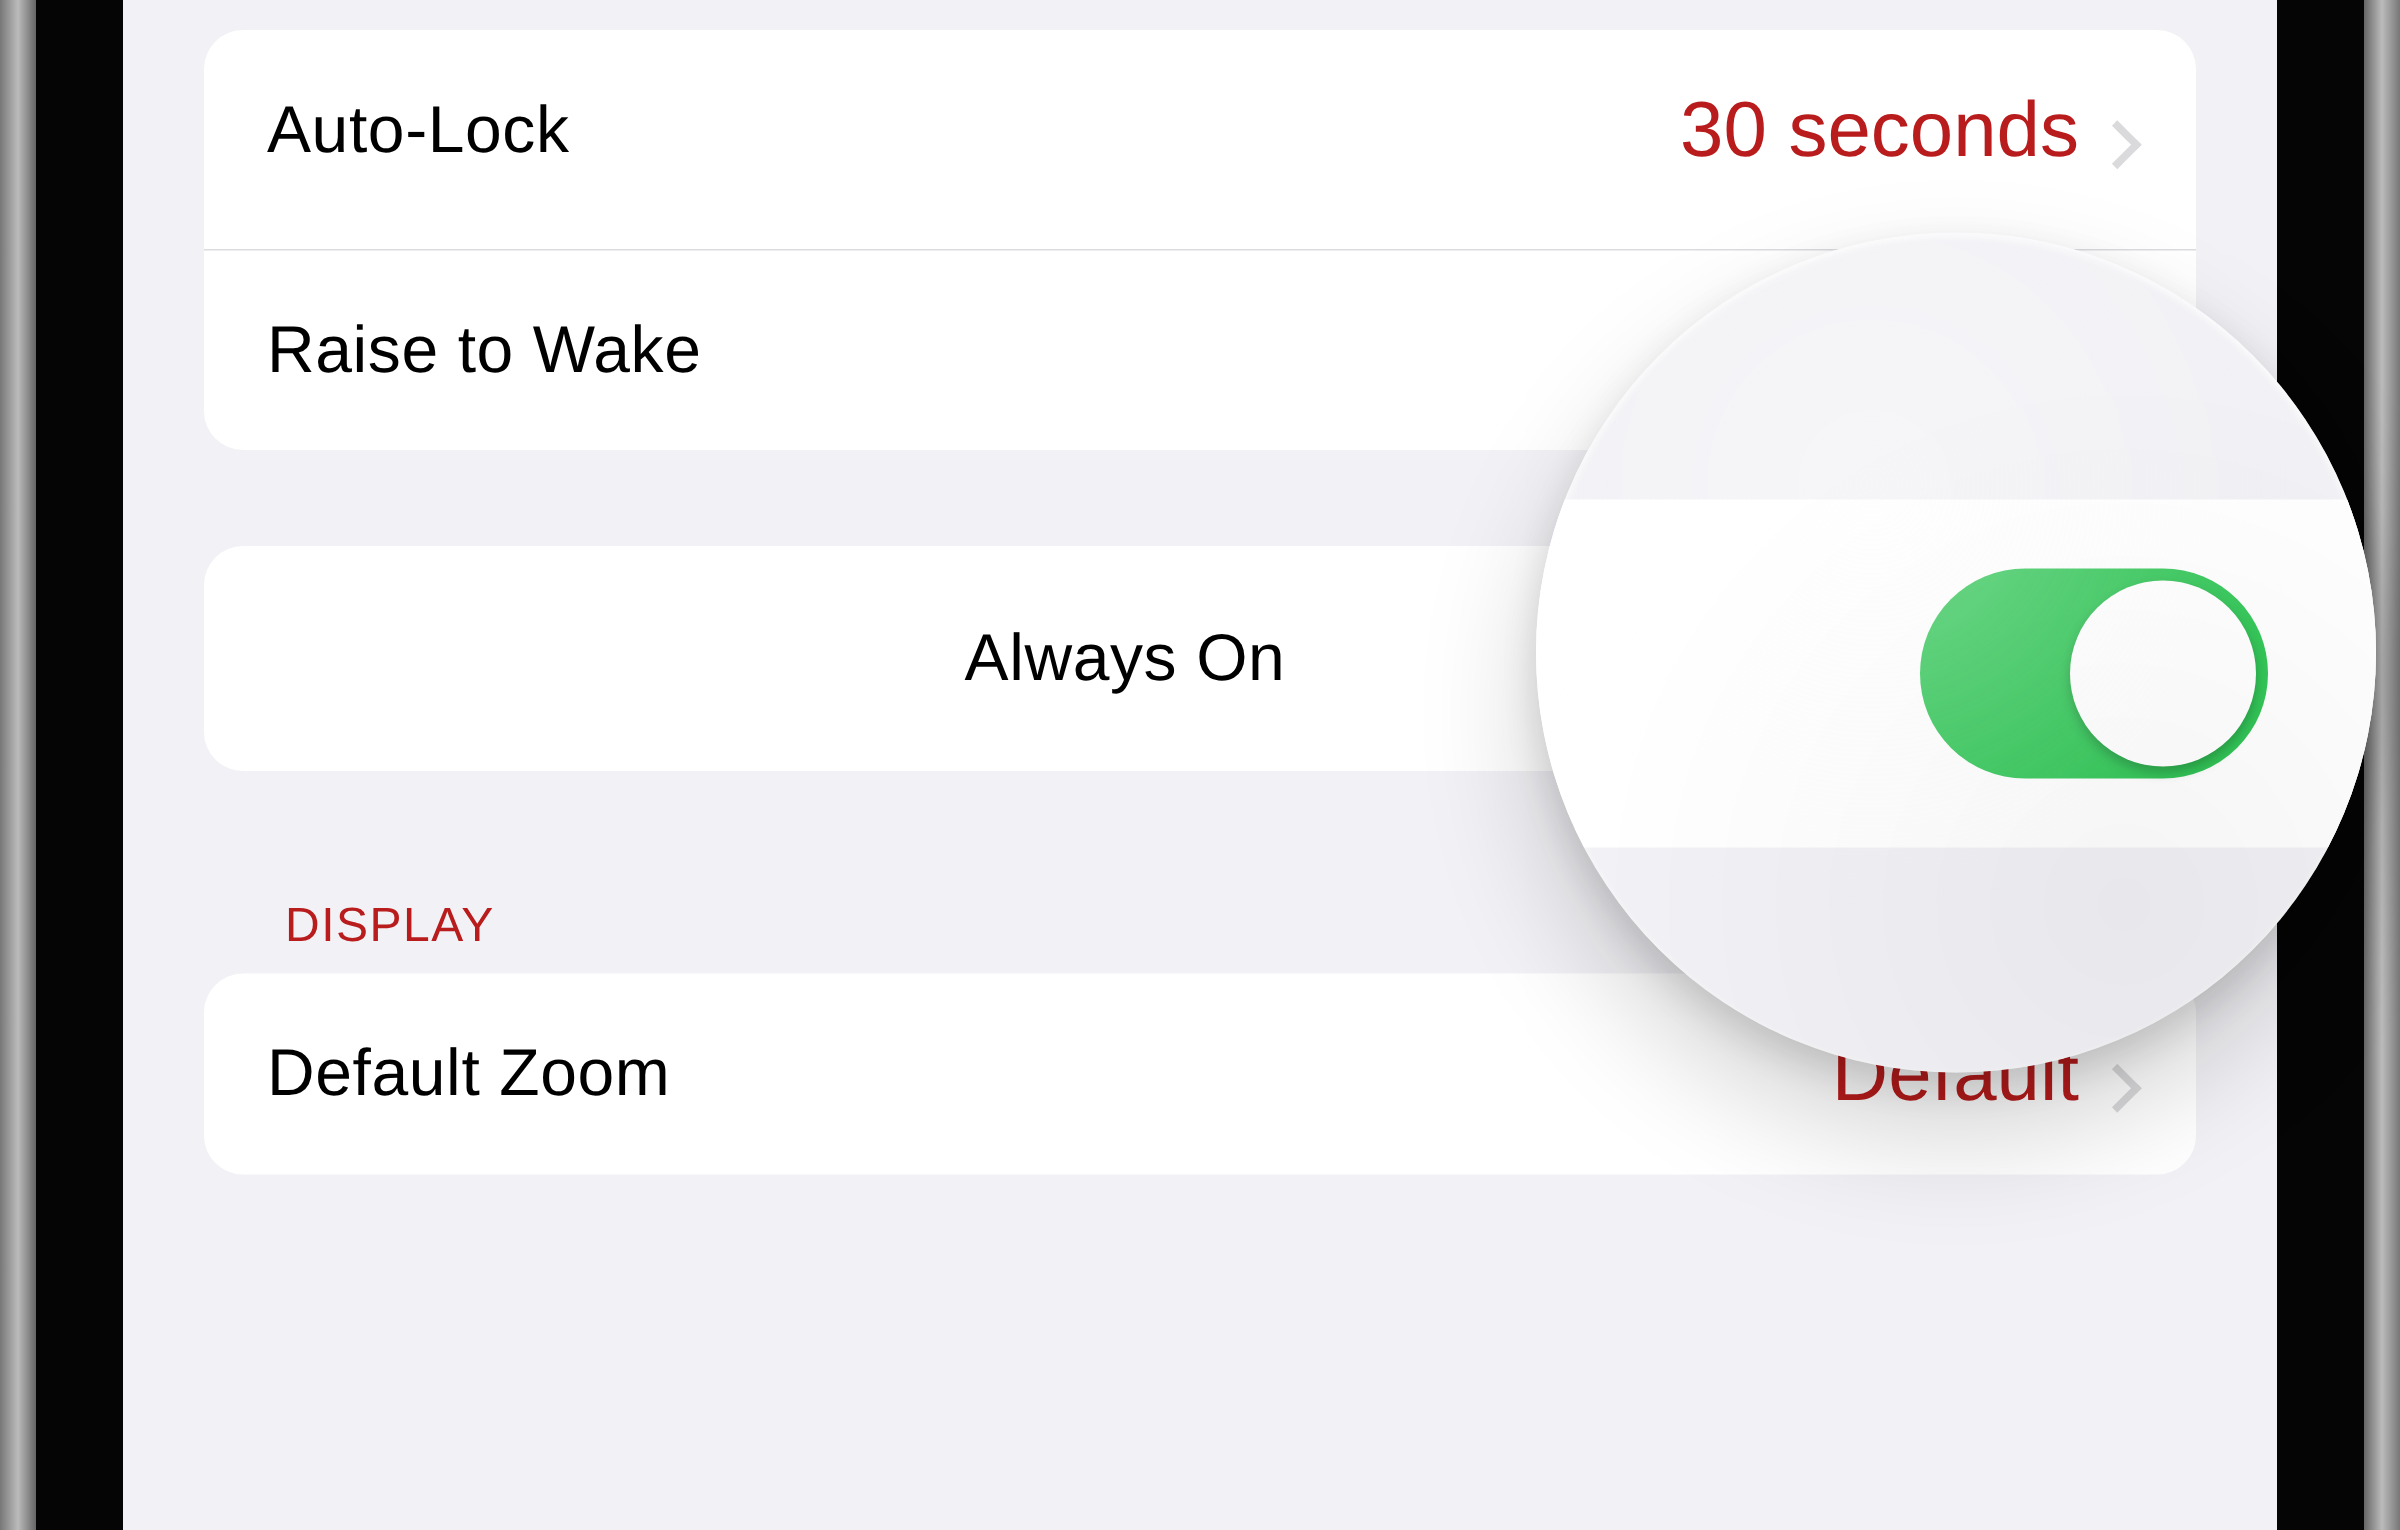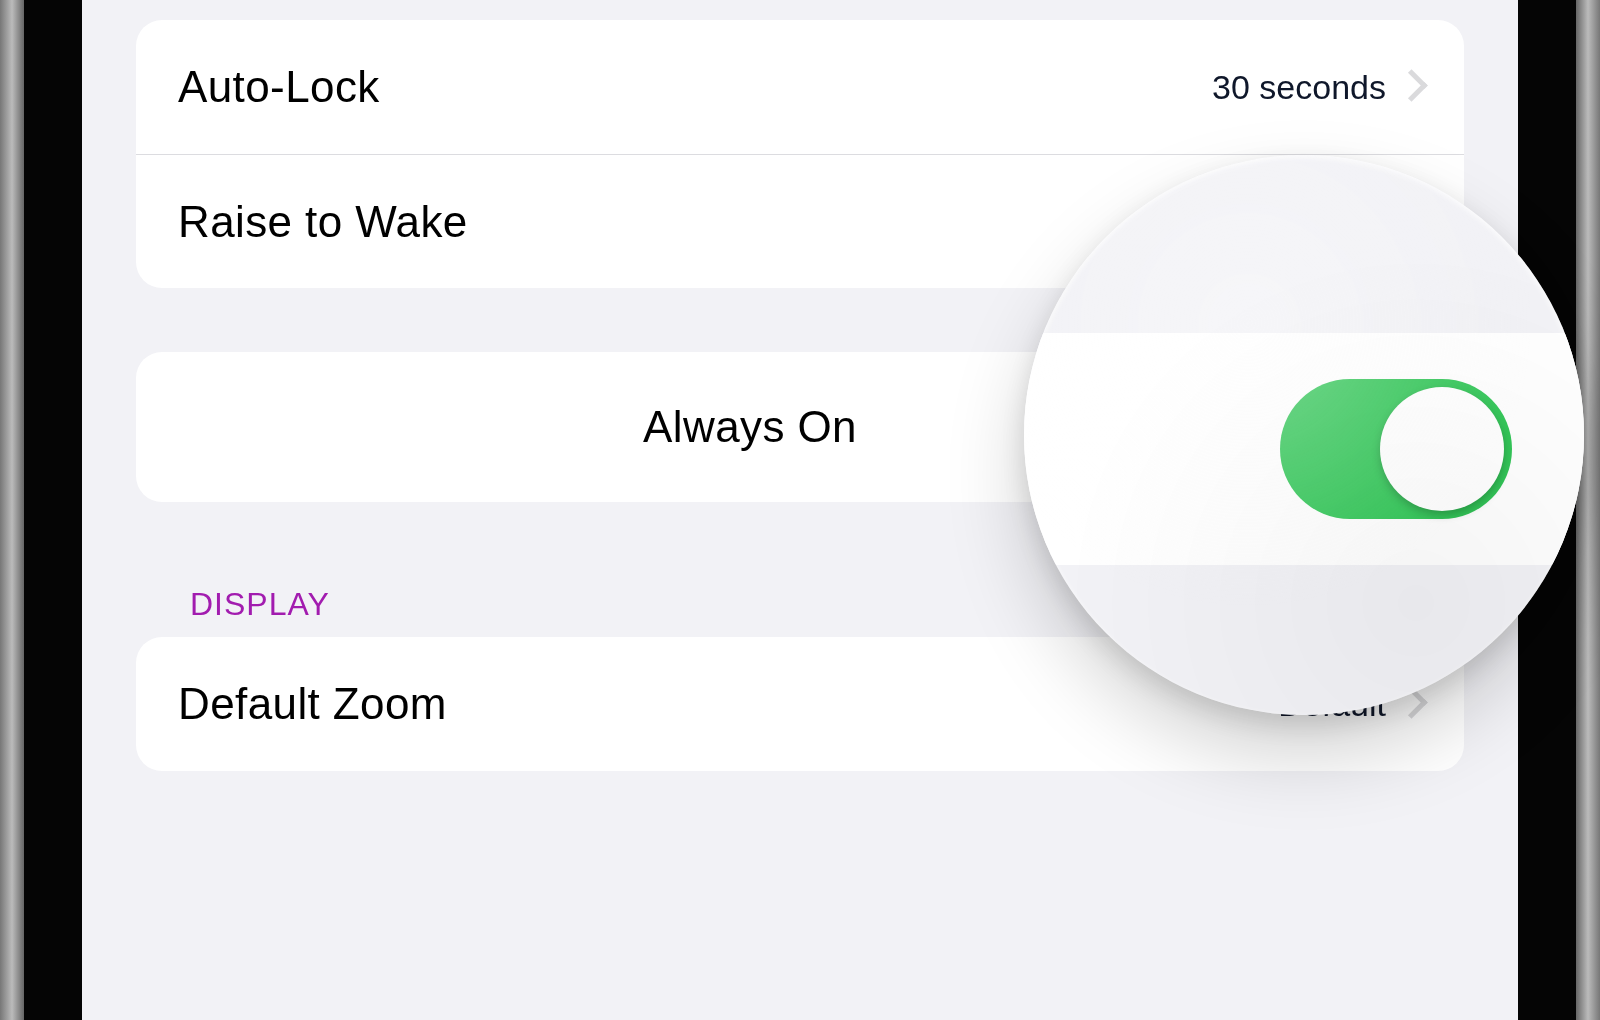--- a/index.html
+++ b/index.html
@@ -49,53 +49,53 @@
     margin-bottom: 64px;
   }
   .group.tight { margin-bottom: 26px; }
   .row {
     display: flex;
     align-items: center;
     justify-content: space-between;
     padding: 0 42px;
     height: 134px;
   }
-  .row + .row { border-top: 1.5px solid #dcdce0; }
+  .row + .row { border-top: 1.5px solid #dcdce0; margin-top: 12px; }
   .row-label {
     font-size: 44px;
     font-weight: 400;
     color: #000;
     letter-spacing: 0.4px;
   }
   .row-value {
     display: flex;
-    align-items: flex-start;
+    align-items: flex-end;
     gap: 14px;
-    color: #0f172a;
-    font-size: 34px;
+    color: #b91c1c;
+    font-size: 52px;
   }
   .chevron {
     width: 22px; height: 38px;
     position: relative;
     opacity: 0.55;
   }
   .chevron::before {
     content: "";
     position: absolute;
     top: 6px; left: 0;
     width: 18px; height: 18px;
     border-top: 5px solid #bcbcc1;
     border-right: 5px solid #bcbcc1;
     transform: rotate(45deg);
   }
 
   .section-header {
     font-size: 32px;
     letter-spacing: 1px;
-    color: #a21caf;
+    color: #b91c1c;
     padding: 20px 0 14px 54px;
     text-transform: uppercase;
   }
 
   
   .toggle-sm {
     width: 100px; height: 60px;
     border-radius: 30px;
     background: #34c759;
     position: relative;

